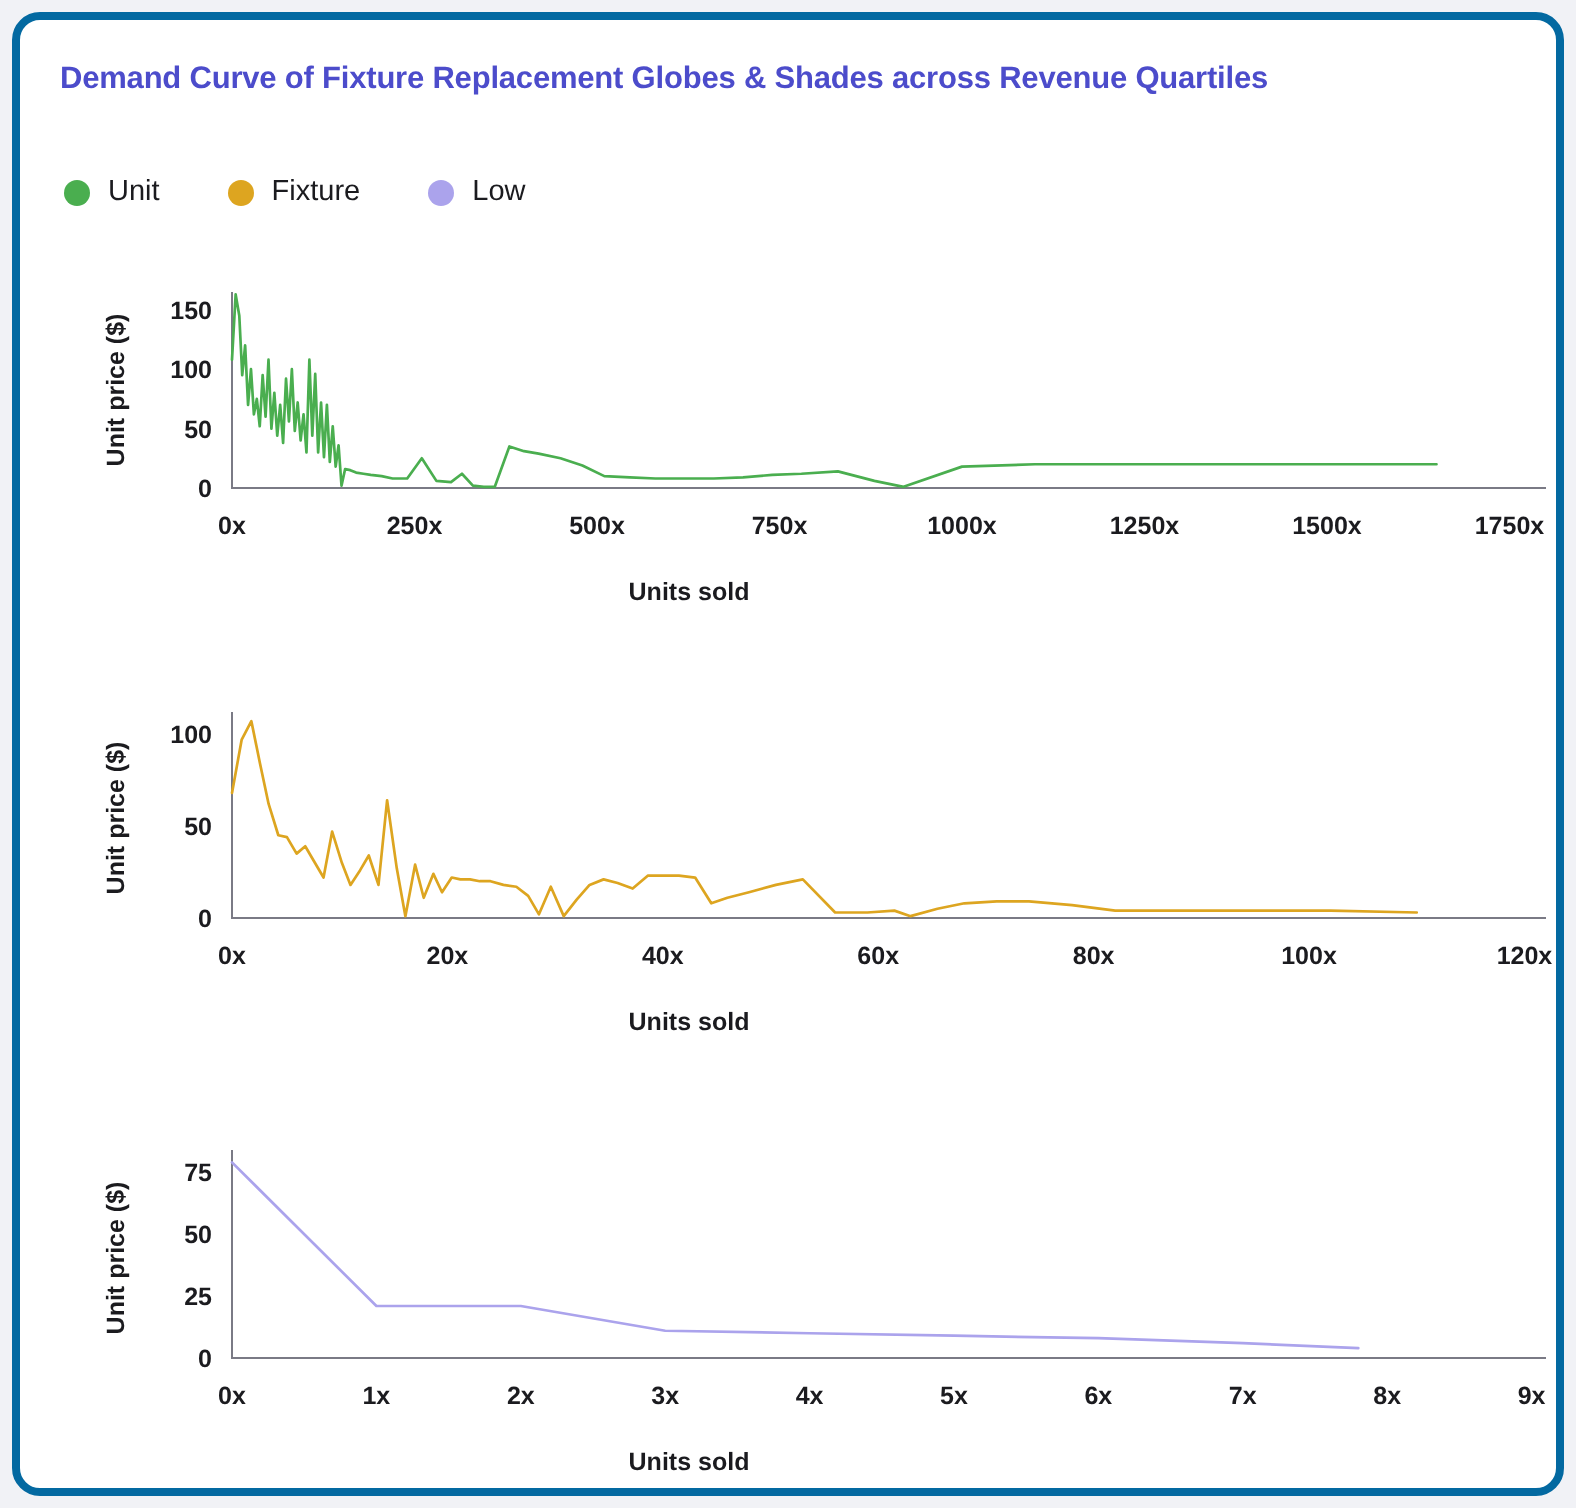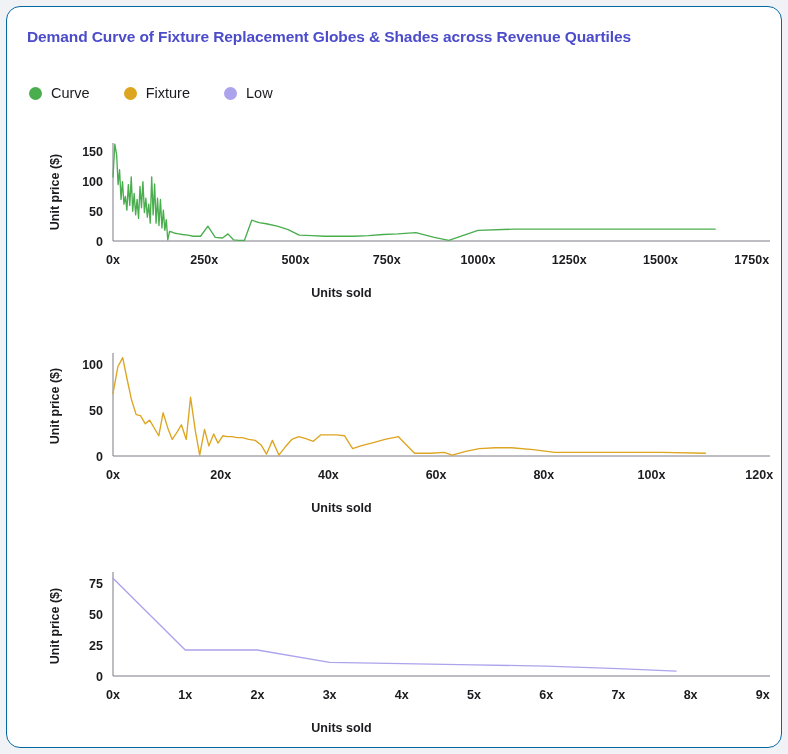--- a/index.html
+++ b/index.html
@@ -15,21 +15,21 @@
     background: #f1f2f6;
     box-sizing: border-box;
   }
   .card {
     position: absolute;
     left: 6px;
     top: 6px;
     width: 776px;
     height: 742px;
     background: #ffffff;
-    border: 1px solid #0369a1;
+    border: 4px solid #0369a1;
     border-radius: 14px;
     box-sizing: border-box;
     overflow: hidden;
   }
   .chart-title {
     position: absolute;
     left: 20px;
     top: 21px;
     font-size: 15.5px;
     font-weight: bold;
@@ -108,21 +108,21 @@
 <body>
 
 <div id="root">
   <div class="card">
 
     <div class="chart-title">Demand Curve of Fixture Replacement Globes &amp; Shades across Revenue Quartiles</div>
 
     <div class="legend">
       <div class="legend-item">
         <span class="legend-dot" style="background:#4aae4f"></span>
-        <span class="legend-label">Curve</span>
+        <span class="legend-label">Unit</span>
       </div>
       <div class="legend-item">
         <span class="legend-dot" style="background:#dda520"></span>
         <span class="legend-label">Fixture</span>
       </div>
       <div class="legend-item">
         <span class="legend-dot" style="background:#aba3ec"></span>
         <span class="legend-label">Low</span>
       </div>
     </div>

